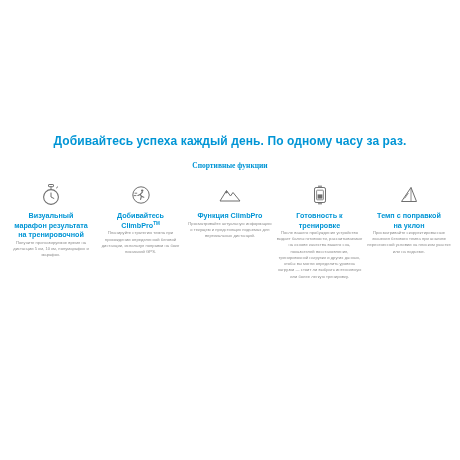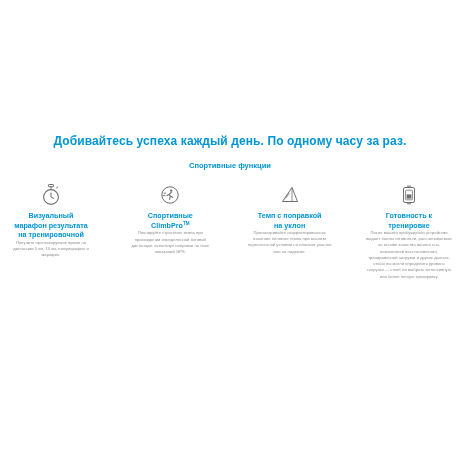--- a/index.html
+++ b/index.html
@@ -32,20 +32,21 @@
   }
   .subhead {
     position: absolute;
     top: 161px;
     left: 0;
     width: 460px;
     text-align: center;
     font-size: 7.5px;
     font-weight: bold;
     color: #0095d5;
+    font-family: Liberation Serif, serif;
   }
   .features {
     position: absolute;
     top: 184px;
     left: 8px;
     width: 444px;
     display: flex;
     flex-direction: row;
     align-items: flex-start;
     justify-content: space-between;
@@ -118,53 +119,65 @@
           <circle cx="11" cy="11" r="8.2" fill="none" stroke="#6f6f6f" stroke-width="1"></circle>
           <circle cx="12.2" cy="6.6" r="1.2" fill="#6f6f6f"></circle>
           <path d="M12.4 8.2 L10.2 10.4 L11.4 12.2 L10.6 15.4" fill="none" stroke="#6f6f6f" stroke-width="1.1" stroke-linecap="round" stroke-linejoin="round"></path>
           <path d="M11.4 12.2 L13.8 13.2" fill="none" stroke="#6f6f6f" stroke-width="1.1" stroke-linecap="round"></path>
           <path d="M10.2 10.4 L7.8 11.4" fill="none" stroke="#6f6f6f" stroke-width="1.1" stroke-linecap="round"></path>
           <line x1="4.6" y1="9.2" x2="7.2" y2="9.2" stroke="#6f6f6f" stroke-width="0.9"></line>
           <line x1="3.6" y1="11.6" x2="6.4" y2="11.6" stroke="#6f6f6f" stroke-width="0.9"></line>
         </svg>
       </div>
       <div class="feat-title">
-        <span>Спортивные</span><br>
+        <span>Добивайтесь</span><br>
         <span>ClimbPro</span><sup>TM</sup>
       </div>
       <div class="feat-body">Планируйте стратегию темпа при прохождении определенной беговой дистанции, используя поправки на боке показаний GPS.</div>
     </div>
 
-
     <div class="feature">
       <div class="icon-wrap">
-        <svg width="22" height="22" viewBox="0 0 22 22">
-          <path d="M3.5 17.5 L13 3.5 L18.5 17.5 Z" fill="none" stroke="#6f6f6f" stroke-width="1"></path>
-          <line x1="13" y1="3.5" x2="13" y2="17.5" stroke="#6f6f6f" stroke-width="0.8"></line>
-          <path d="M6.6 14.4 L10.4 9.0" fill="none" stroke="#6f6f6f" stroke-width="0.8"></path>
+        <svg width="24" height="22" viewBox="0 0 24 22">
+          <path d="M2 17 L8.5 6.5 L12.5 12 L15 8.5 L22 17 Z" fill="none" stroke="#6f6f6f" stroke-width="1"></path>
+          <path d="M6.6 9.4 L8.5 6.5 L10.4 9.4 L9.2 8.8 L8.2 9.6 L7.4 9.0 Z" fill="#6f6f6f"></path>
         </svg>
       </div>
       <div class="feat-title">
-        <span>Темп с поправкой</span><br>
-        <span>на уклон</span>
+        <span>Функция ClimbPro</span>
       </div>
-      <div class="feat-body">Просматривайте скорректированные значения бегового темпа при анализе пересеченной условии на плоском участке или на подъеме.</div>
+      <div class="feat-body">Просматривайте актуальную информацию о текущем и предстоящих подъемах для вертикальных дистанций.</div>
     </div>
 
     <div class="feature">
       <div class="icon-wrap">
         <svg width="20" height="22" viewBox="0 0 20 22">
           <rect x="4.5" y="3.5" width="11" height="15" rx="1.6" fill="none" stroke="#6f6f6f" stroke-width="1"></rect>
           <rect x="6.6" y="6.2" width="6.8" height="9.6" rx="0.8" fill="none" stroke="#6f6f6f" stroke-width="0.8"></rect>
           <rect x="7.6" y="10.4" width="4.8" height="4.2" fill="#6f6f6f"></rect>
           <line x1="8" y1="2.2" x2="12" y2="2.2" stroke="#6f6f6f" stroke-width="1"></line>
           <line x1="8" y1="19.8" x2="12" y2="19.8" stroke="#6f6f6f" stroke-width="1"></line>
         </svg>
       </div>
       <div class="feat-title">
         <span>Готовность к</span><br>
         <span>тренировке</span>
       </div>
       <div class="feat-body">После вашего пробуждения устройство выдает баллы готовности, рассчитываемые на основе качества вашего сна, показателей восстановления, тренировочной нагрузки и других данных, чтобы вы могли определить уровень нагрузки — стоит ли выбрать интенсивную или более легкую тренировку.</div>
     </div>
 
+    <div class="feature">
+      <div class="icon-wrap">
+        <svg width="22" height="22" viewBox="0 0 22 22">
+          <path d="M3.5 17.5 L13 3.5 L18.5 17.5 Z" fill="none" stroke="#6f6f6f" stroke-width="1"></path>
+          <line x1="13" y1="3.5" x2="13" y2="17.5" stroke="#6f6f6f" stroke-width="0.8"></line>
+          <path d="M6.6 14.4 L10.4 9.0" fill="none" stroke="#6f6f6f" stroke-width="0.8"></path>
+        </svg>
+      </div>
+      <div class="feat-title">
+        <span>Темп с поправкой</span><br>
+        <span>на уклон</span>
+      </div>
+      <div class="feat-body">Просматривайте скорректированные значения бегового темпа при анализе пересеченной условии на плоском участке или на подъеме.</div>
+    </div>
+
   </div>
 </div>
 
 </body></html>

